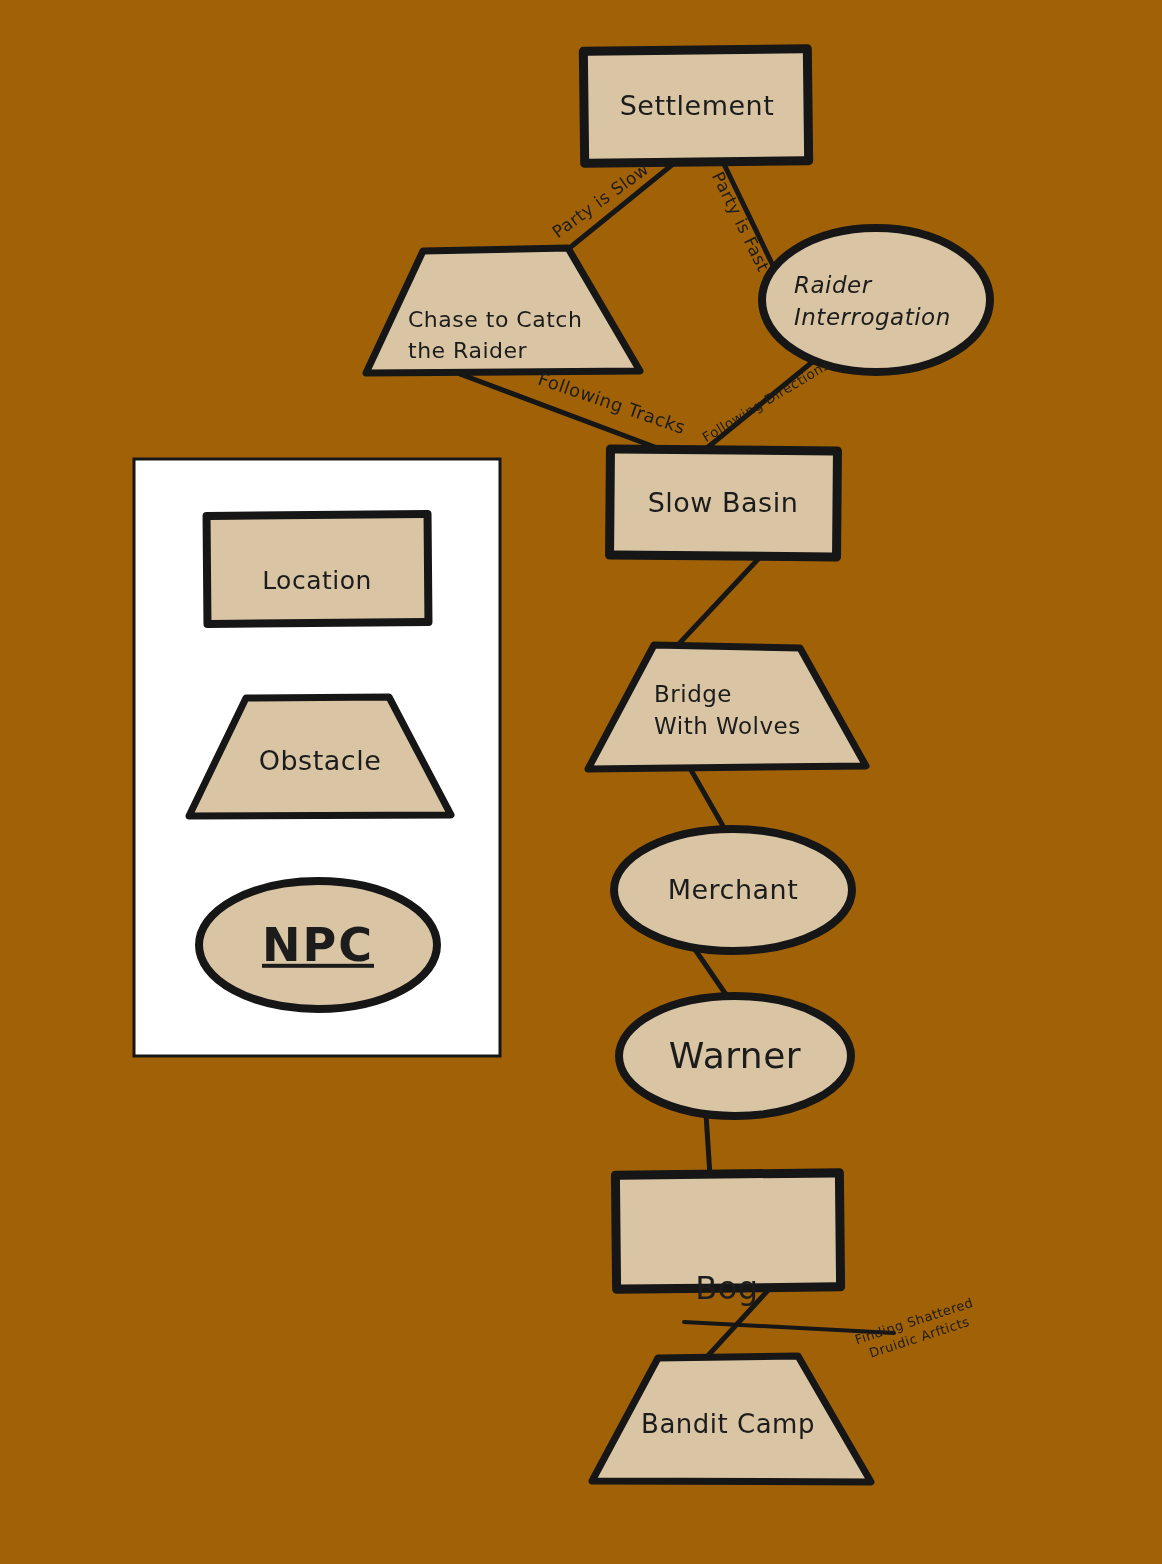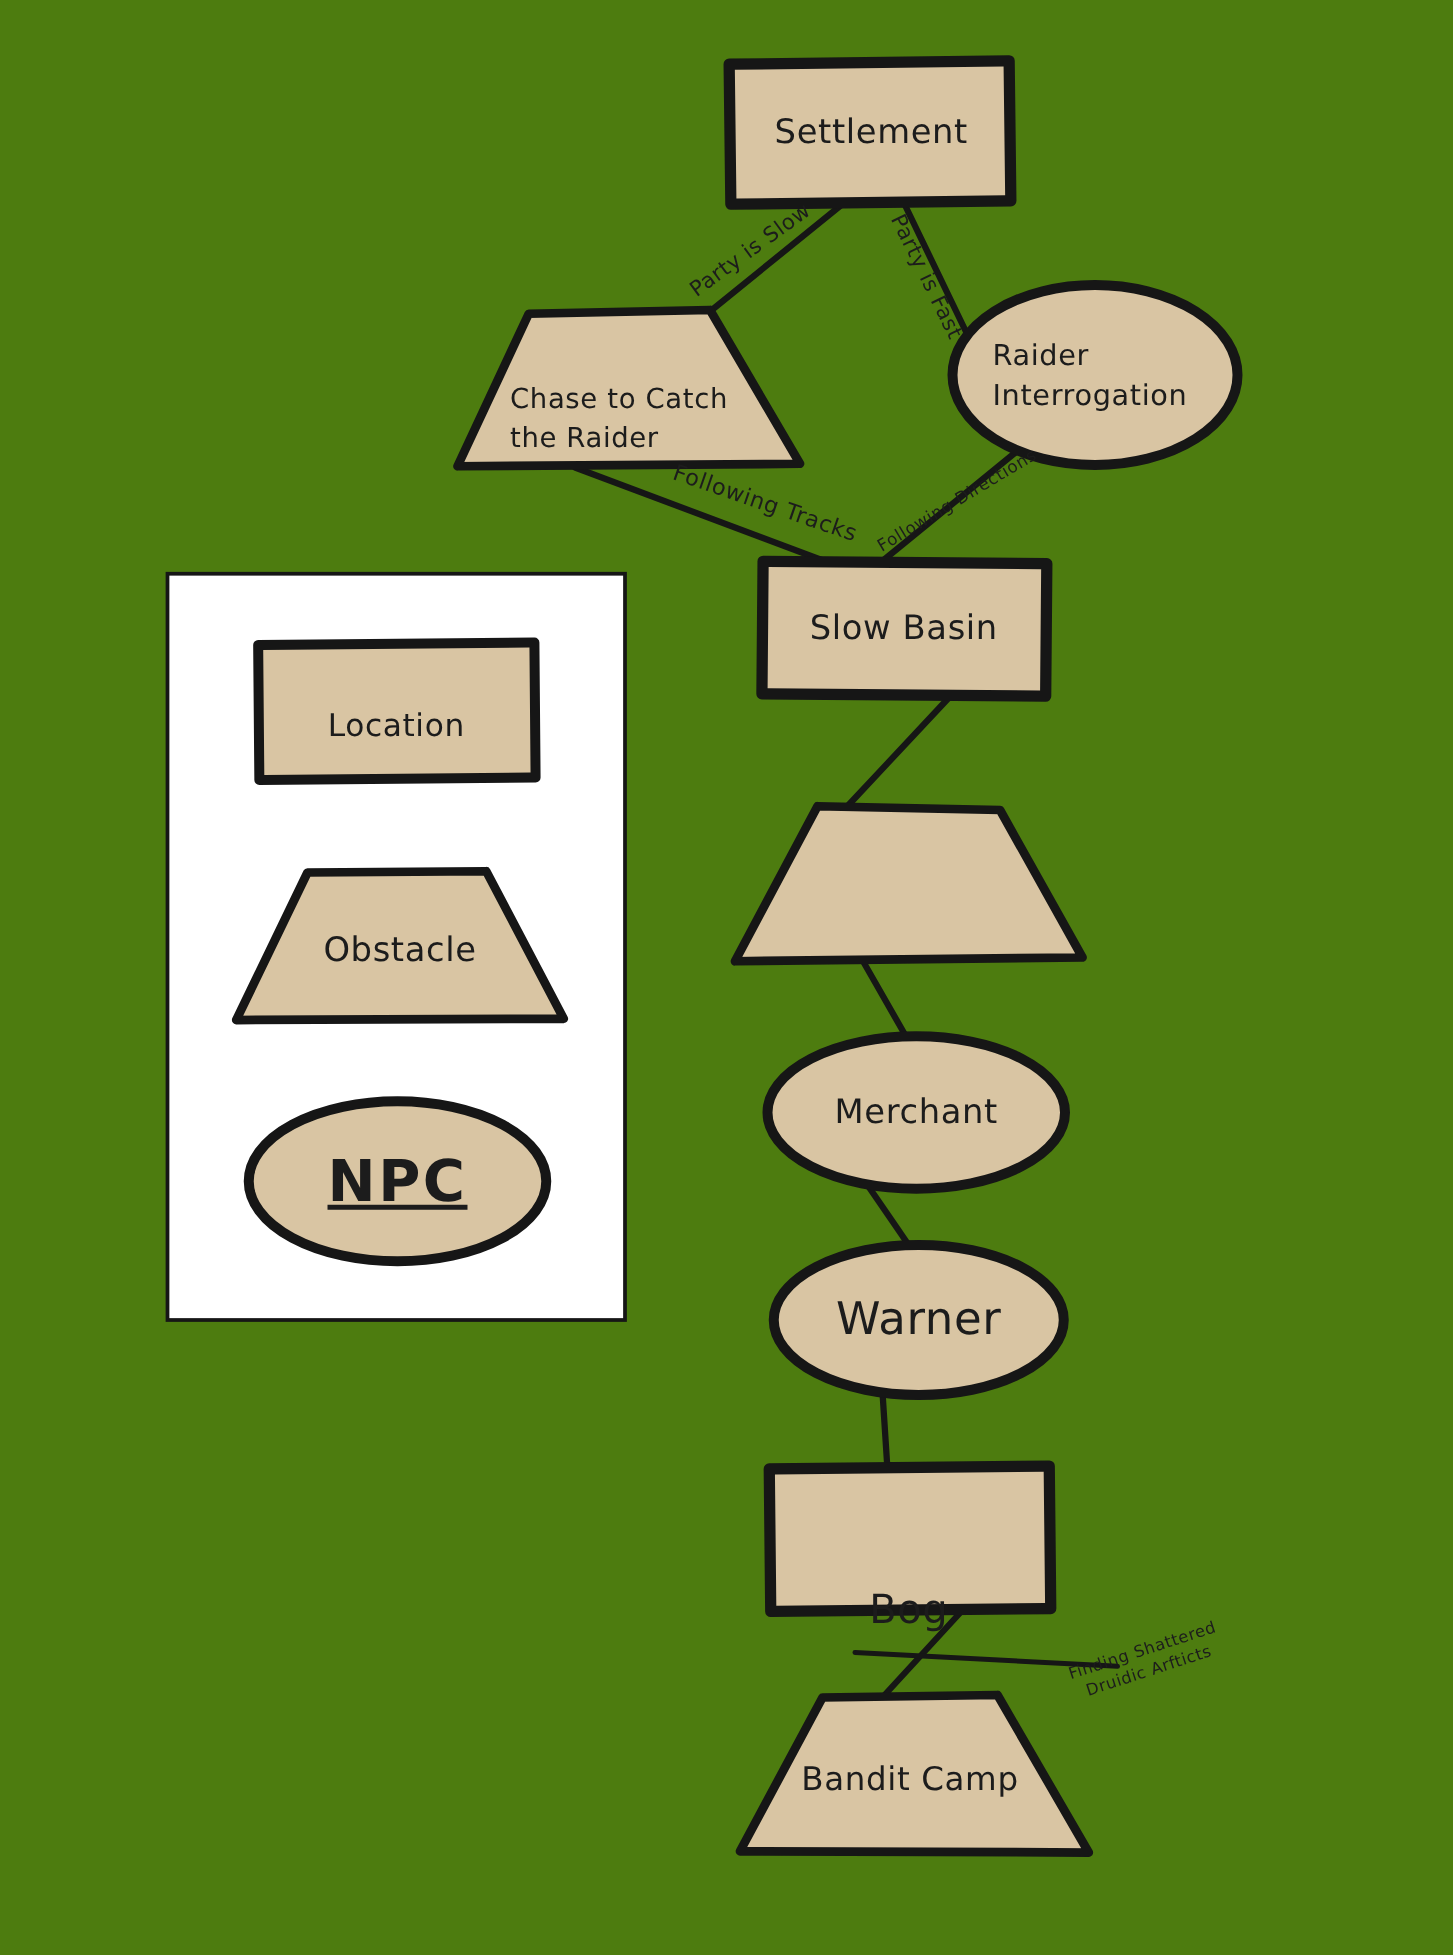--- a/index.html
+++ b/index.html
@@ -5,21 +5,21 @@
   html, body {
     margin: 0;
     padding: 0;
     background: #ffffff;
     font-family: "DejaVu Sans", sans-serif;
   }
   .canvas {
     position: relative;
     width: 1162px;
     height: 1564px;
-    background: #4d7c0f;
+    background: #a16207;
     overflow: hidden;
   }
   .canvas svg.layer {
     position: absolute;
     left: 0;
     top: 0;
   }
   .lbl {
     position: absolute;
     color: #1c1c1c;
@@ -72,27 +72,31 @@
     <polygon points="658,1358 798,1356 871,1482 592,1481" fill="#d9c5a3" stroke="#161616" stroke-width="7" stroke-linejoin="round"></polygon>
   </svg>
 
   <div class="lbl" style="left:697px; top:106px; font-size:27px;">Settlement</div>
 
   <div class="lbl left" style="left:408px; top:336px; font-size:22px;">
     <span class="ln">Chase to Catch</span>
     <span class="ln">the Raider</span>
   </div>
 
-  <div class="lbl left" style="left:794px; top:301px; font-size:23px;">
+  <div class="lbl left" style="left:794px; top:301px; font-size:23px;font-style:italic;">
     <span class="ln">Raider</span>
     <span class="ln">Interrogation</span>
   </div>
 
   <div class="lbl" style="left:723px; top:503px; font-size:27px;">Slow Basin</div>
 
+  <div class="lbl left" style="left:654px; top:710px; font-size:23px;">
+    <span class="ln">Bridge</span>
+    <span class="ln">With Wolves</span>
+  </div>
 
   <div class="lbl" style="left:733px; top:890px; font-size:27px;">Merchant</div>
 
   <div class="lbl" style="left:735px; top:1056px; font-size:36px;">Warner</div>
 
   <div class="lbl" style="left:727px; top:1288px; font-size:32px;">Bog</div>
 
   <div class="lbl" style="left:728px; top:1424px; font-size:26px;">Bandit Camp</div>
 
   <div class="lbl" style="left:601px; top:201px; font-size:17px; transform:translate(-50%,-50%) rotate(-36deg);">Party is Slow</div>

